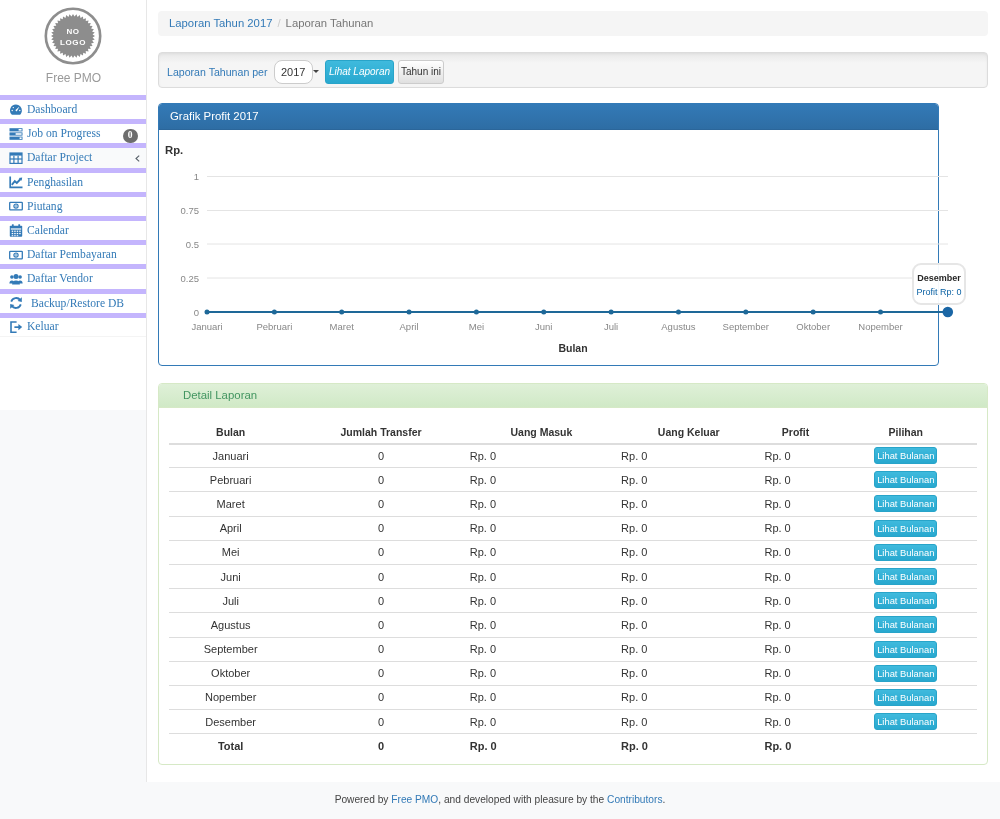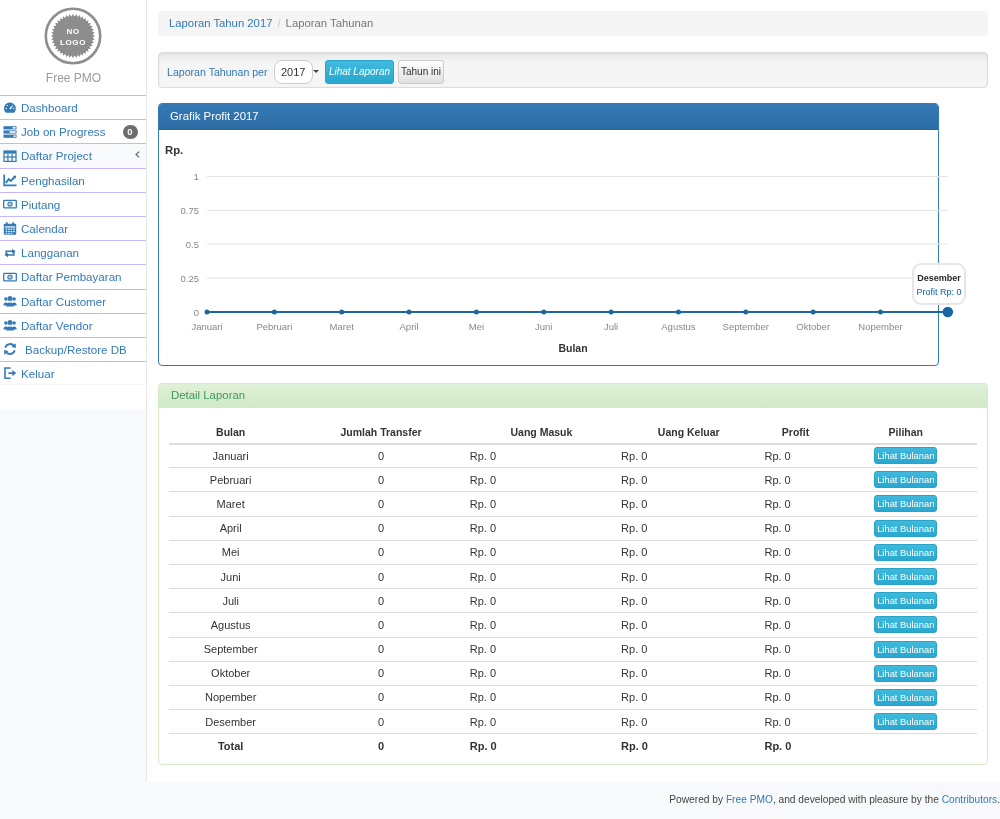--- a/index.html
+++ b/index.html
@@ -6,25 +6,25 @@
 * { margin:0; padding:0; box-sizing:border-box; }
 html,body { width:1000px; height:819px; }
 body { font-family:"Liberation Sans", sans-serif; font-size:11.5px; background:#fff; position:relative; color:#333; overflow:hidden; }
 a { text-decoration:none; color:#337ab7; }
 .abs { position:absolute; }
 
 
 #sb-border { left:0; top:0; width:147px; height:782px; border-right:1px solid #e7e7e7; }
 #sb-grey { left:0; top:410px; width:146px; height:372px; background:#f8f9fa; }
 #footer { left:0; top:782px; width:1000px; height:37px; background:#f8f9fa; text-align:center; color:#444; font-size:10.2px; }
-#footer .in { margin-top:12px;text-align:right; }
+#footer .in { margin-top:12px; }
 #logo { left:44px; top:7px; }
 #freepmo { left:0; top:71px; width:147px; text-align:center; color:#9a9a9a; font-size:12px; }
 #menu { left:0; top:95px; width:146px; list-style:none; }
-#menu li { height:24.2px; border-top:1px solid #c4b5fd; display:flex; align-items:center; padding-left:3px; position:relative; color:#337ab7; }
+#menu li { height:24.2px; border-top:5px solid #c4b5fd; display:flex; align-items:center; padding-left:9px; position:relative; color:#337ab7;font-family:Liberation Serif, serif; }
 #menu li:last-child { border-bottom:1px solid #f4f4f4; }
 #menu li .ic { width:14px; height:14px; margin-right:4px; flex:none; display:flex; align-items:center; }
 #menu li .txt { font-size:11.6px; white-space:nowrap; }
 .badge0 { position:absolute; right:8.5px; top:5.3px; width:15px; height:13.5px; background:#6d6d6d; border-radius:7px; color:#fff; font-size:9.5px; font-weight:bold; text-align:center; line-height:13.5px; }
 .chev { position:absolute; right:6px; top:7px; }
 
 
 #crumb { left:158px; top:11px; width:830px; height:25px; background:#f5f5f5; border-radius:4px; line-height:25px; padding-left:11px; color:#777; font-size:11.3px; }
 #crumb .sep { color:#ccc; padding:0 5px; }
 
@@ -37,21 +37,21 @@
 #btn-lihat { position:absolute; left:166px; top:7px; width:69px; height:24px; line-height:22px; color:#fff; background:linear-gradient(#3fbadd, #28a8cf); border:1px solid #28a4c9;font-style:italic; }
 #btn-tahun { position:absolute; left:239px; top:7px; width:46px; height:24px; line-height:22px; color:#333; background:linear-gradient(#fff, #e0e0e0); border:1px solid #ccc; }
 
 
 #p1 { left:158px; top:103px; width:781px; height:263px; border:1px solid #337ab7; border-radius:4px; background:#fff; }
 #p1 .hd { height:26px; background:linear-gradient(#337ab7, #2e6da4); border-bottom:1px solid #2b669a; border-radius:3px 3px 0 0; color:#fff; font-size:11.4px; line-height:25px; padding-left:11px; }
 #p1 svg { display:block; }
 
 
 #p2 { left:158px; top:383px; width:830px; height:382px; border:1px solid #d6e9c6; border-radius:4px; background:#fff; }
-#p2 .hd { height:24px; background:linear-gradient(#dff0d8, #d0e9c6); border-bottom:1px solid #d6e9c6; border-radius:3px 3px 0 0; color:#429560; font-size:11.4px; line-height:23px; padding-left:12px; }
+#p2 .hd { height:24px; background:linear-gradient(#dff0d8, #d0e9c6); border-bottom:1px solid #d6e9c6; border-radius:3px 3px 0 0; color:#429560; font-size:11.4px; line-height:23px; padding-left:24px; }
 #p2 .bd { padding:12.5px 10px 0; }
 table { width:100%; border-collapse:collapse; table-layout:fixed; }
 th { font-size:10.5px; height:23px; font-weight:bold; }
 td { font-size:11px; height:24.2px; border-top:1px solid #ddd; }
 thead th { border-bottom:2px solid #ddd; }
 .c { text-align:center; }
 .r { padding-right:8px; }
 th.r { padding-right:8px; }
 .btn-xs { display:inline-block; width:63px; height:17px; line-height:15px; font-size:9.4px; color:#fff; background:linear-gradient(#3fbadd, #28a8cf); border:1px solid #28a4c9; border-radius:3px; text-align:center; white-space:nowrap; }
 .tot td { font-weight:bold; }
@@ -154,50 +154,26 @@
           <rect x="2.7" y="11.2" width="1.5" height="1" fill="#fff"></rect>
           <rect x="5.2" y="11.2" width="1.5" height="1" fill="#fff"></rect>
           <rect x="7.7" y="11.2" width="1.5" height="1" fill="#fff"></rect>
         </svg>
       </span>
       <span class="txt">Calendar</span>
     </li>
     <li>
       <span class="ic">
         <svg width="14" height="14" viewBox="0 0 14 14">
-          <path d="M3.1,9.6 V5.2 H9.4" stroke="#337ab7" stroke-width="1.5" fill="none"></path>
-          <polygon points="9,3 12.6,5.2 9,7.4" fill="#337ab7"></polygon>
-          <path d="M10.9,4.6 V9 H4.6" stroke="#337ab7" stroke-width="1.5" fill="none"></path>
-          <polygon points="5,6.8 1.4,9 5,11.2" fill="#337ab7"></polygon>
-        </svg>
-      </span>
-      <span class="txt">Langganan</span>
-    </li>
-    <li>
-      <span class="ic">
-        <svg width="14" height="14" viewBox="0 0 14 14">
           <rect x="0.7" y="3.4" width="12.6" height="7.4" rx="0.6" stroke="#337ab7" stroke-width="1.3" fill="none"></rect>
           <circle cx="7" cy="7.1" r="2.1" stroke="#337ab7" stroke-width="1.2" fill="none"></circle>
           <line x1="7" y1="5.9" x2="7" y2="8.3" stroke="#337ab7" stroke-width="0.9"></line>
         </svg>
       </span>
       <span class="txt">Daftar Pembayaran</span>
-    </li>
-    <li>
-      <span class="ic">
-        <svg width="14" height="14" viewBox="0 0 14 14">
-          <circle cx="2.9" cy="5" r="1.8" fill="#337ab7"></circle>
-          <path d="M0.4,11.6 q0-3 2.5-3 q1.4,0 2,1 l-0.6,2 z" fill="#337ab7"></path>
-          <circle cx="11.1" cy="5" r="1.8" fill="#337ab7"></circle>
-          <path d="M13.6,11.6 q0-3 -2.5-3 q-1.4,0 -2,1 l0.6,2 z" fill="#337ab7"></path>
-          <circle cx="7" cy="4.4" r="2.5" fill="#337ab7"></circle>
-          <path d="M3.1,12.6 q0-4.2 3.9-4.2 q3.9,0 3.9,4.2 z" fill="#337ab7"></path>
-        </svg>
-      </span>
-      <span class="txt">Daftar Customer</span>
     </li>
     <li>
       <span class="ic">
         <svg width="14" height="14" viewBox="0 0 14 14">
           <circle cx="2.9" cy="5" r="1.8" fill="#337ab7"></circle>
           <path d="M0.4,11.6 q0-3 2.5-3 q1.4,0 2,1 l-0.6,2 z" fill="#337ab7"></path>
           <circle cx="11.1" cy="5" r="1.8" fill="#337ab7"></circle>
           <path d="M13.6,11.6 q0-3 -2.5-3 q-1.4,0 -2,1 l0.6,2 z" fill="#337ab7"></path>
           <circle cx="7" cy="4.4" r="2.5" fill="#337ab7"></circle>
           <path d="M3.1,12.6 q0-4.2 3.9-4.2 q3.9,0 3.9,4.2 z" fill="#337ab7"></path>

